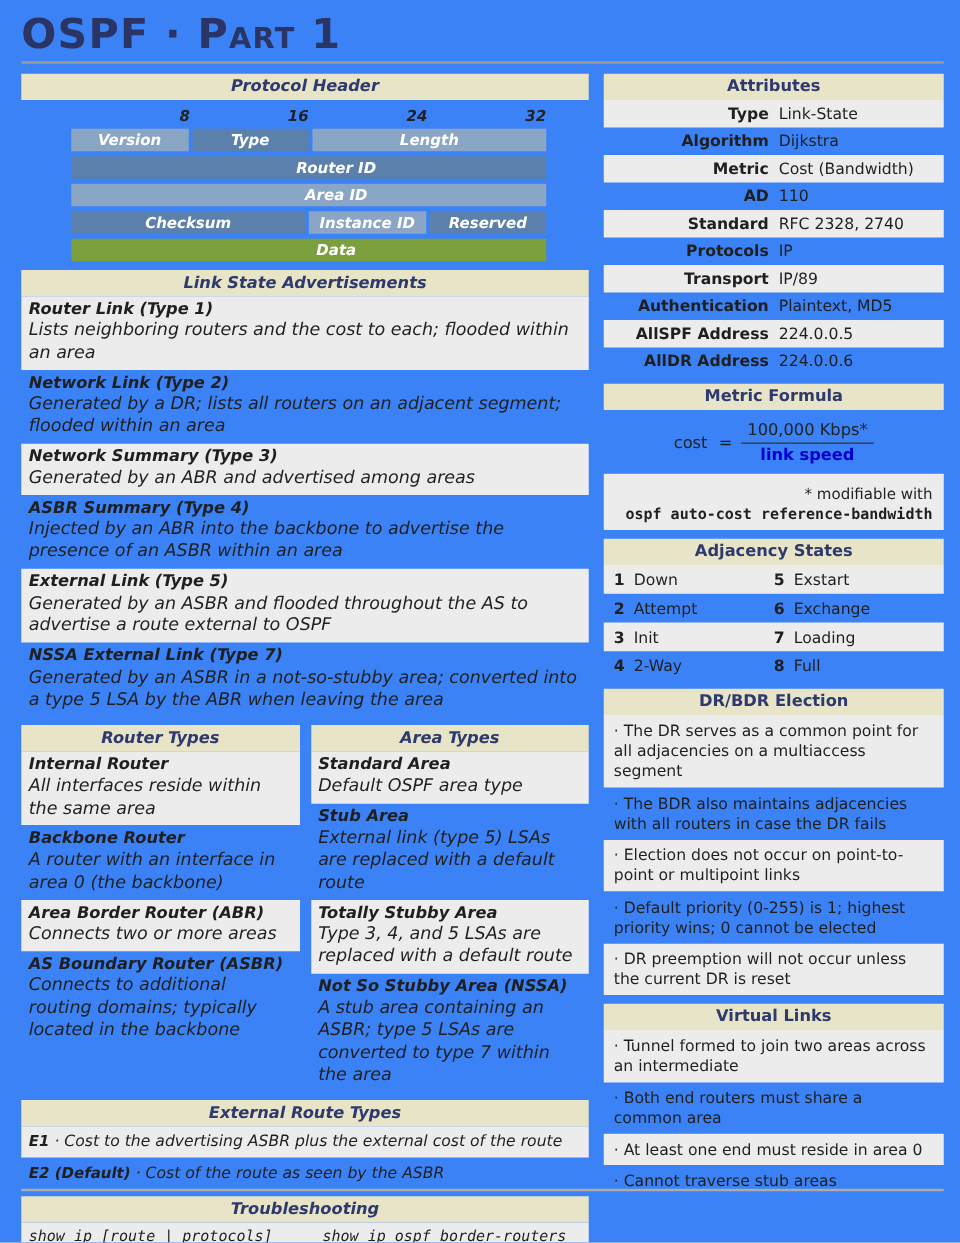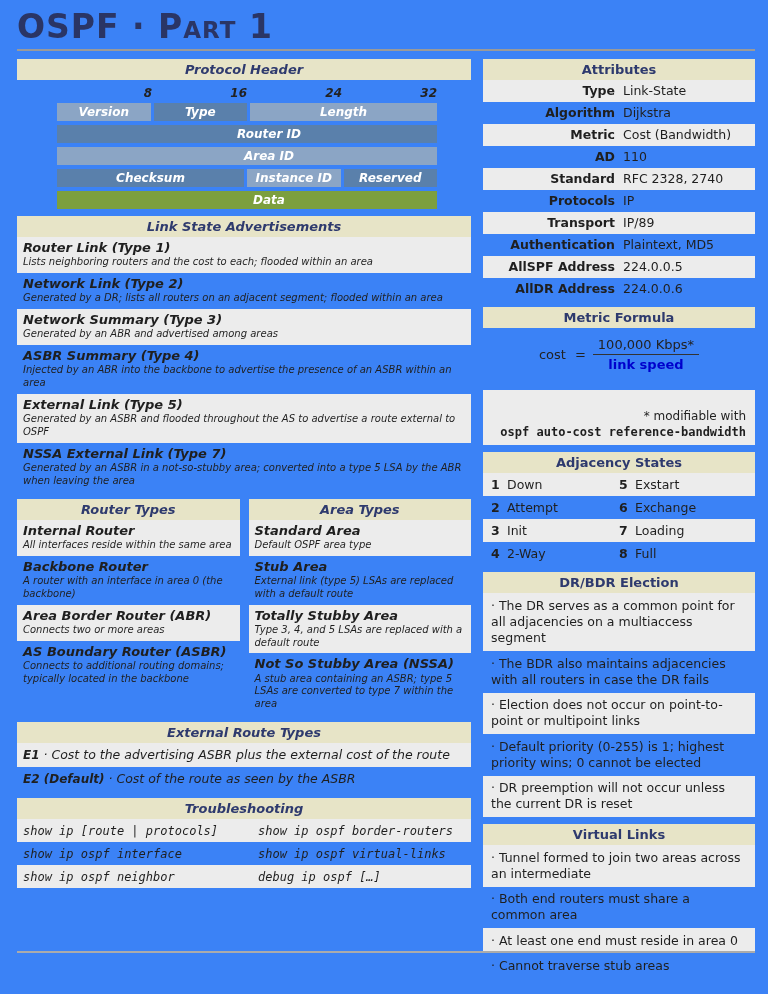--- a/index.html
+++ b/index.html
@@ -24,41 +24,41 @@
   .ph-row { display:flex; gap:3px; }
   .cell { color:#fff; font-weight:bold; font-size:12px; text-align:center; padding:2px 0; }
   .c-light { background:#8ba5c5; }
   .c-dark  { background:#5a80ab; }
   .c-green { background:#7c9f3e; }
   .f1 { flex:1; } .f2 { flex:2; } .f4 { flex:4;padding-left:44px; }
   
   .item { padding:3px 6px 4px; }
   .alt  { background:#ececec; }
   .name { font-weight:bold; font-size:13px; line-height:1.25; }
-  .desc { font-size:10px; line-height:1.28; }
+  .desc { font-size:14px; line-height:1.28; }
   .two-col { display:flex; gap:9px; }
   .sub { flex:1; }
   .inline-row { padding:4px 6px; font-size:12.5px; line-height:1.3; }
   .inline-row .name { font-size:12px; }
   .mono-row { display:flex; padding:4.5px 6px; font-family:"DejaVu Sans Mono", monospace;
               font-size:12px; }
   .mono-row span:first-child { width:235px; flex-shrink:0; }
   
   .attr-row { display:flex; padding:3.5px 4px; font-size:12.5px; align-items:baseline; }
   .attr-label { width:128px; text-align:right; font-weight:bold; flex-shrink:0; }
   .attr-value { margin-left:8px; }
   
   .formula-box { padding:9px 0 7px; display:flex; justify-content:center;
                  align-items:center; font-size:13px; color:#222; }
   .eq { margin:0 7px 0 9px; }
   .frac { display:inline-block; text-align:center; }
   .frac .num { padding:0 5px 2px; border-bottom:1.5px solid #333; font-size:13px; }
   .frac .den { color:#0000cc; font-weight:bold; padding-top:2px; font-size:13px; }
-  .note { background:#ececec; text-align:right; padding:18px 9px 5px; font-size:12px;
-          line-height:1.35;margin-top:11px; }
+  .note { background:#ececec; text-align:right; padding:8px 9px 5px; font-size:12px;
+          line-height:1.35; }
   .note .l2 { font-family:"DejaVu Sans Mono", monospace; font-weight:bold; font-size:12px; }
   
   .adj-row { display:flex; padding:4px 8px; font-size:12.5px; }
   .adj-half { flex:1; display:flex; }
   .adj-num { font-weight:bold; width:16px; flex-shrink:0; }
   
   .bullet { padding:4.5px 8px; font-size:12.5px; line-height:1.3; }
   .footer-rule { position:absolute; left:17px; right:13px; bottom:41px;
                  height:2px; background:#ababab; }
 </style>

